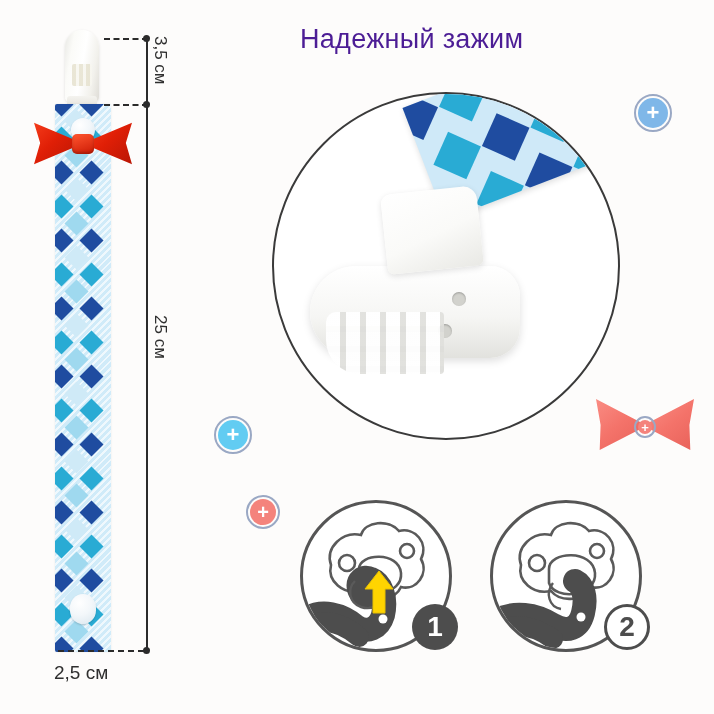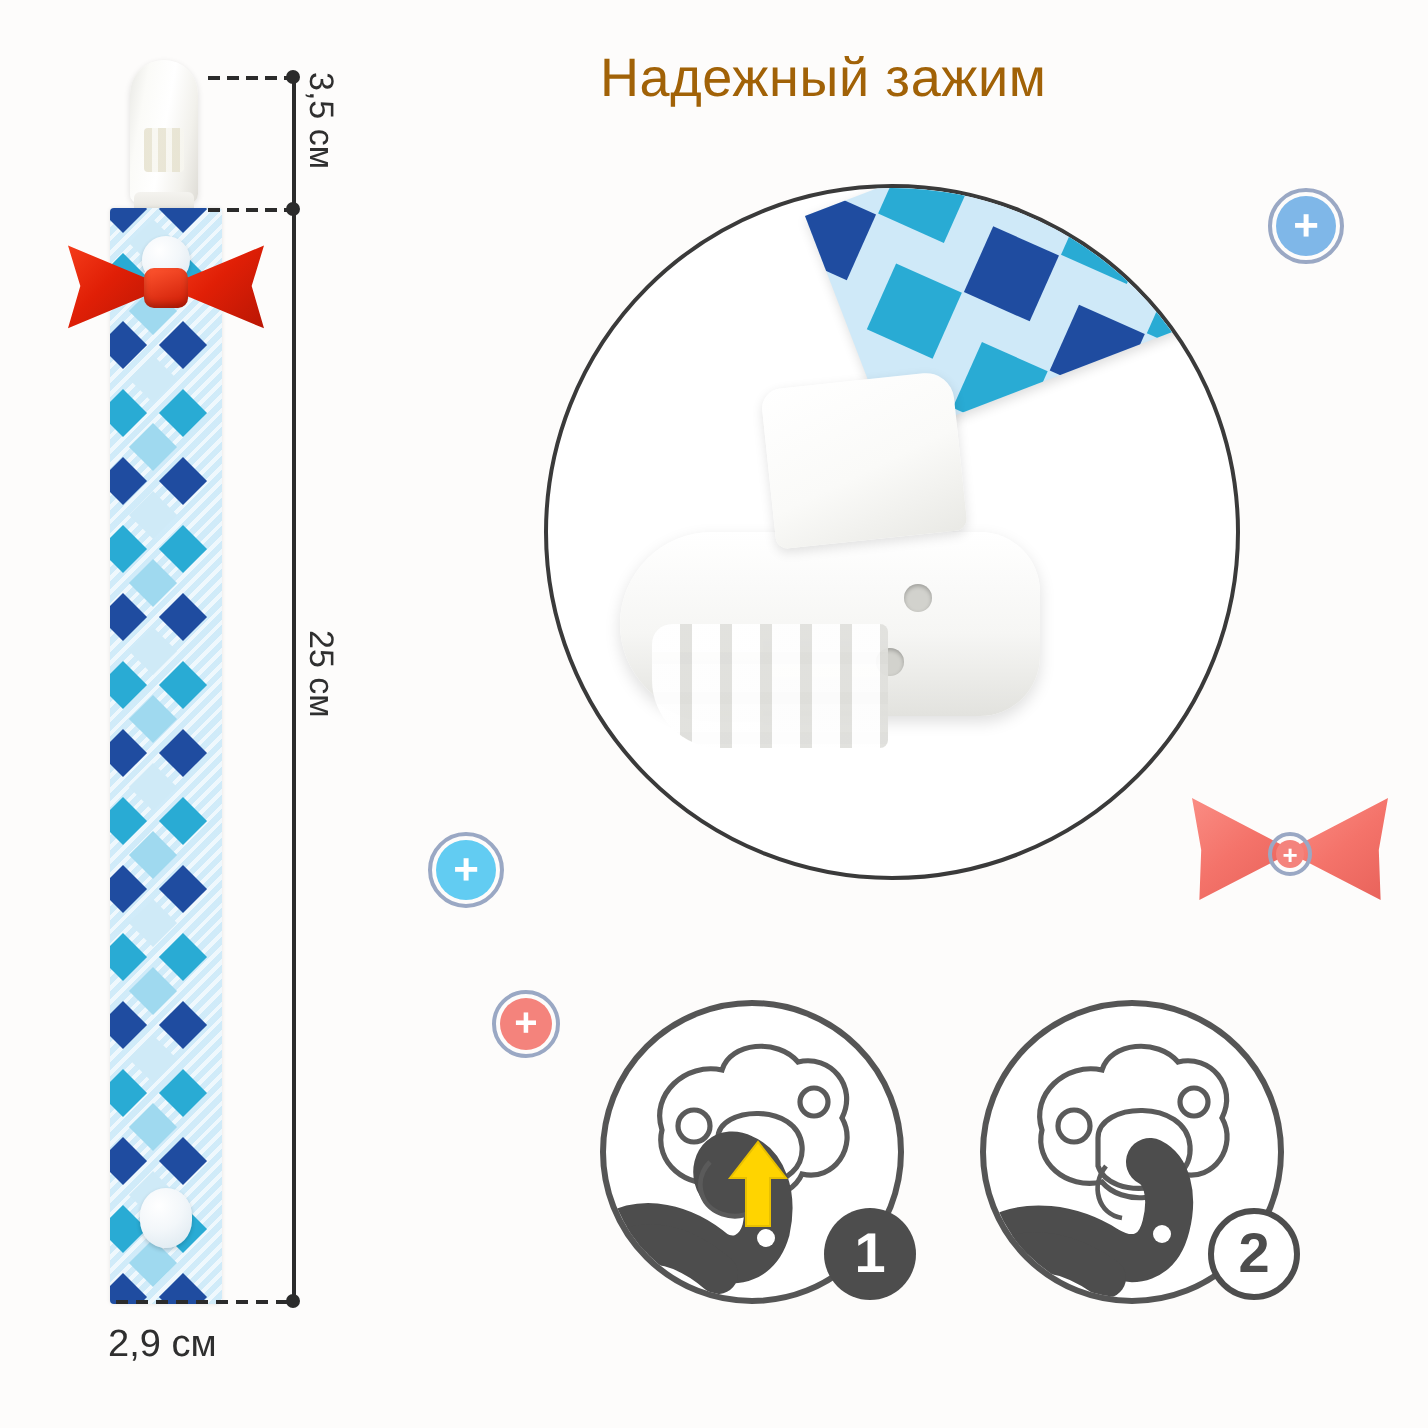--- a/index.html
+++ b/index.html
@@ -14,21 +14,21 @@
     position: relative;
     width: 714px;
     height: 714px;
     background: #fdfcfb;
     overflow: hidden;
   }
 
   
   .abs { position: absolute; }
   .heading {
-    color: #a16207;
+    color: #4c1d95;
     font-weight: 400;
     letter-spacing: 0.3px;
     white-space: nowrap;
   }
   .dim-label {
     color: #2f2f2f;
     white-space: nowrap;
   }
 
   
@@ -306,21 +306,21 @@
     <div class="dim-line" style="left:146px; top:38px; width:2px; height:68px;"></div>
     <div class="dim-dot" style="left:143px; top:35px;"></div>
     <div class="dim-dot" style="left:143px; top:101px;"></div>
     <div class="vlabel dim-label" style="left:170px; top:36px; font-size:17px;">3,5 см</div>
 
     <div class="dim-line" style="left:146px; top:104px; width:2px; height:546px;"></div>
     <div class="dim-dot" style="left:143px; top:647px;"></div>
     <div class="vlabel dim-label" style="left:170px; top:315px; font-size:17px;">25 см</div>
 
     <div class="dash-h" style="left:58px; top:650px; width:86px;"></div>
-    <div class="dim-label" style="position:absolute; left:54px; top:662px; font-size:19px;">2,9 см</div>
+    <div class="dim-label" style="position:absolute; left:54px; top:662px; font-size:19px;">2,5 см</div>
   </div>
 
   <div class="abs heading" style="left:300px; top:24px; font-size:27px;">Надежный зажим</div>
 
   <div class="abs" id="clip-circle">
     <div id="photo-ribbon">
 
     <div class="pd" style="width: 36px; height: 36px; left: -10px; top: -6px; background: rgb(31, 76, 160);"></div>
         <div class="pd" style="width: 36px; height: 36px; left: 42px; top: -6px; background: rgb(41, 171, 212);"></div>
         <div class="pd" style="width: 36px; height: 36px; left: 94px; top: -6px; background: rgb(31, 76, 160);"></div>

